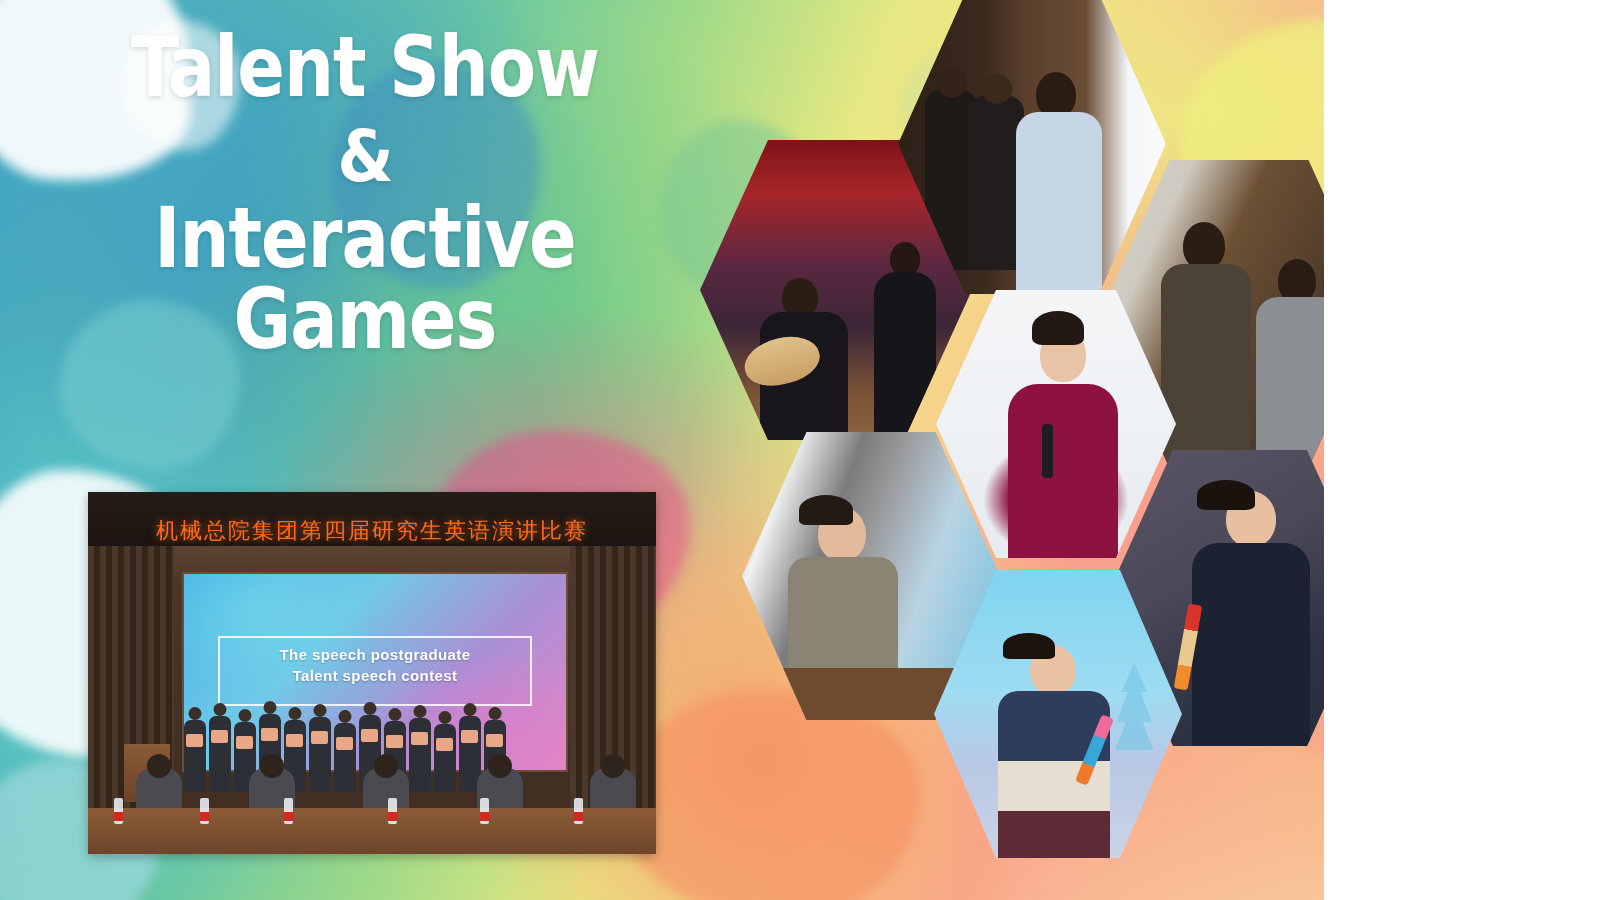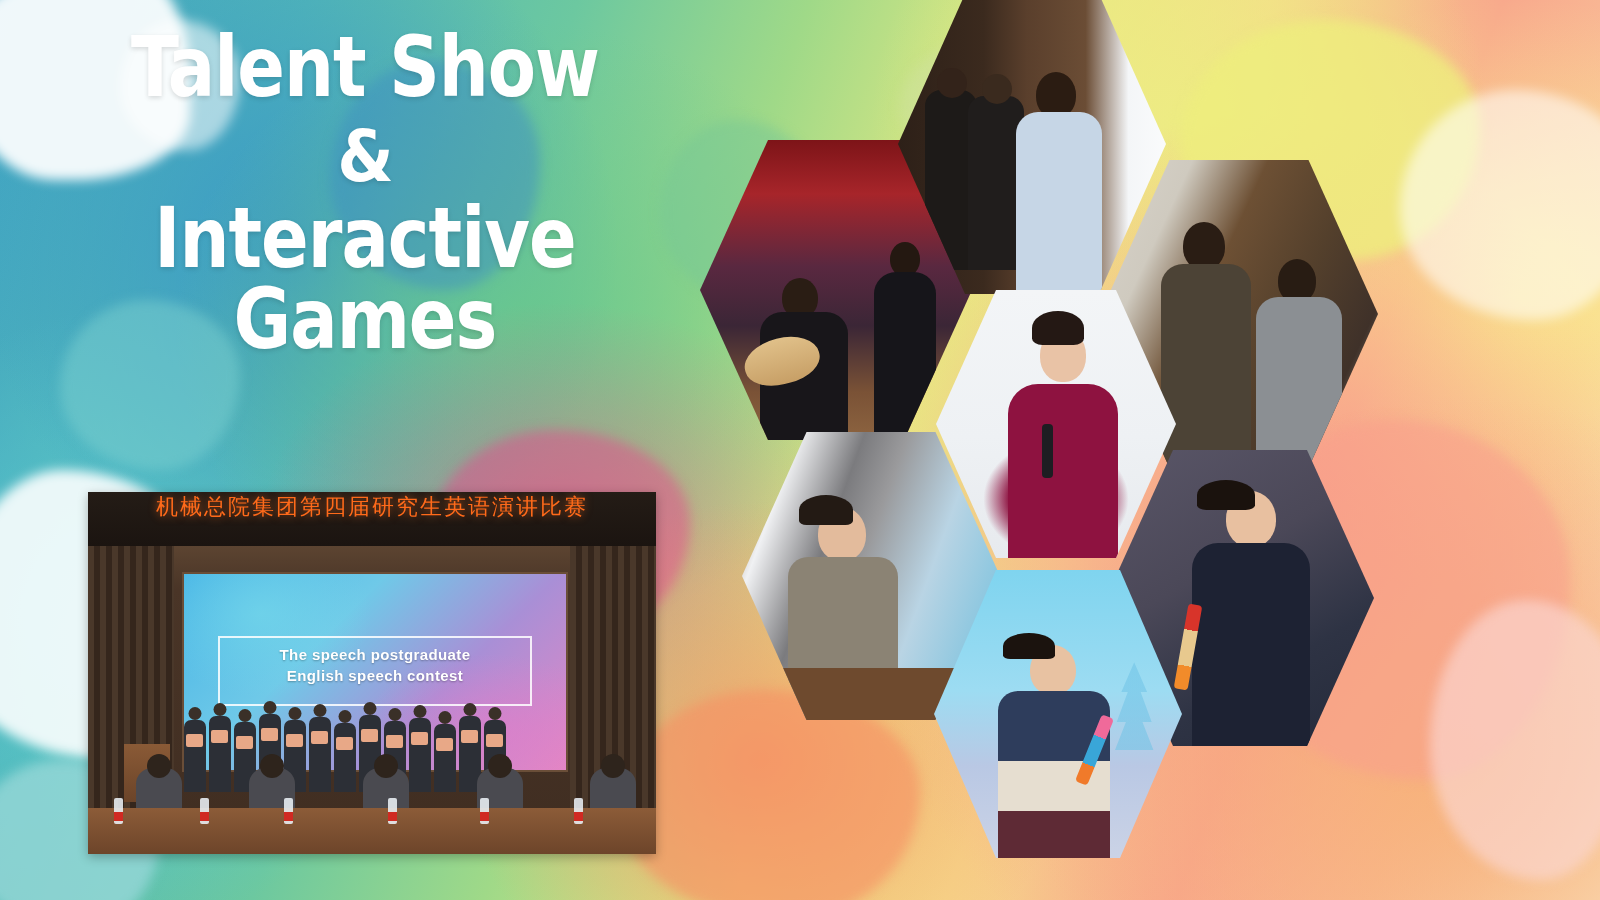--- a/index.html
+++ b/index.html
@@ -1,20 +1,20 @@
 <!DOCTYPE html>
 <html><head>
 <meta charset="utf-8">
 <style>
   html,body{margin:0;padding:0;background:#fff;}
   body{font-family:"Liberation Sans",sans-serif;}
 
   #poster{
     position:relative;
-    width:1600px;height:900px;
+    width:1324px;height:900px;
     overflow:hidden;
     background:#14532d;
   }
 
   
   .bg-layer{position:absolute;inset:0;pointer-events:none;}
 
   .wc-base{
     background:
       radial-gradient(ellipse 620px 520px at 1460px 760px, rgba(247,178,120,.95) 0%, rgba(247,178,120,0) 70%),
@@ -70,21 +70,21 @@
   
   .photo-main{
     position:absolute;left:88px;top:492px;width:568px;height:362px;
     background:#1a1410;
     box-shadow:0 3px 10px rgba(0,0,0,.28);
     overflow:hidden;
   }
   .pm-banner{
     position:absolute;left:0;top:0;width:100%;height:54px;
     background:linear-gradient(#241c16,#1b1410);
-    display:flex;align-items:flex-start;justify-content:center;
+    display:flex;align-items:flex-end;justify-content:center;
   }
   .pm-banner-text{
     color:#ff6a1a;font-size:22px;letter-spacing:2px;white-space:nowrap;
     font-family:"DejaVu Sans","Liberation Sans",sans-serif;
     text-shadow:0 0 8px rgba(255,110,30,.65);
   }
   .pm-hall{
     position:absolute;left:0;top:54px;width:100%;height:308px;
     background:
       linear-gradient(180deg,#5c4431 0%,#4a3527 14%,#3f2d21 100%);
@@ -284,21 +284,21 @@
     <div class="pm-banner">
       <span class="pm-banner-text">机械总院集团第四届研究生英语演讲比赛</span>
     </div>
     <div class="pm-hall">
       <div class="pm-curtain-l"></div>
       <div class="pm-curtain-r"></div>
 
       <div class="pm-screen">
         <div class="pm-screen-frame"></div>
         <div class="pm-screen-t1">The speech postgraduate</div>
-        <div class="pm-screen-t2">English speech contest</div>
+        <div class="pm-screen-t2">Talent speech contest</div>
       </div>
 
       <div class="pm-podium"></div>
 
       <div class="pm-stage-row">
         <div class="pm-person" style="height:72px"></div>
         <div class="pm-person" style="height:76px"></div>
         <div class="pm-person" style="height:70px"></div>
         <div class="pm-person" style="height:78px"></div>
         <div class="pm-person" style="height:72px"></div>

